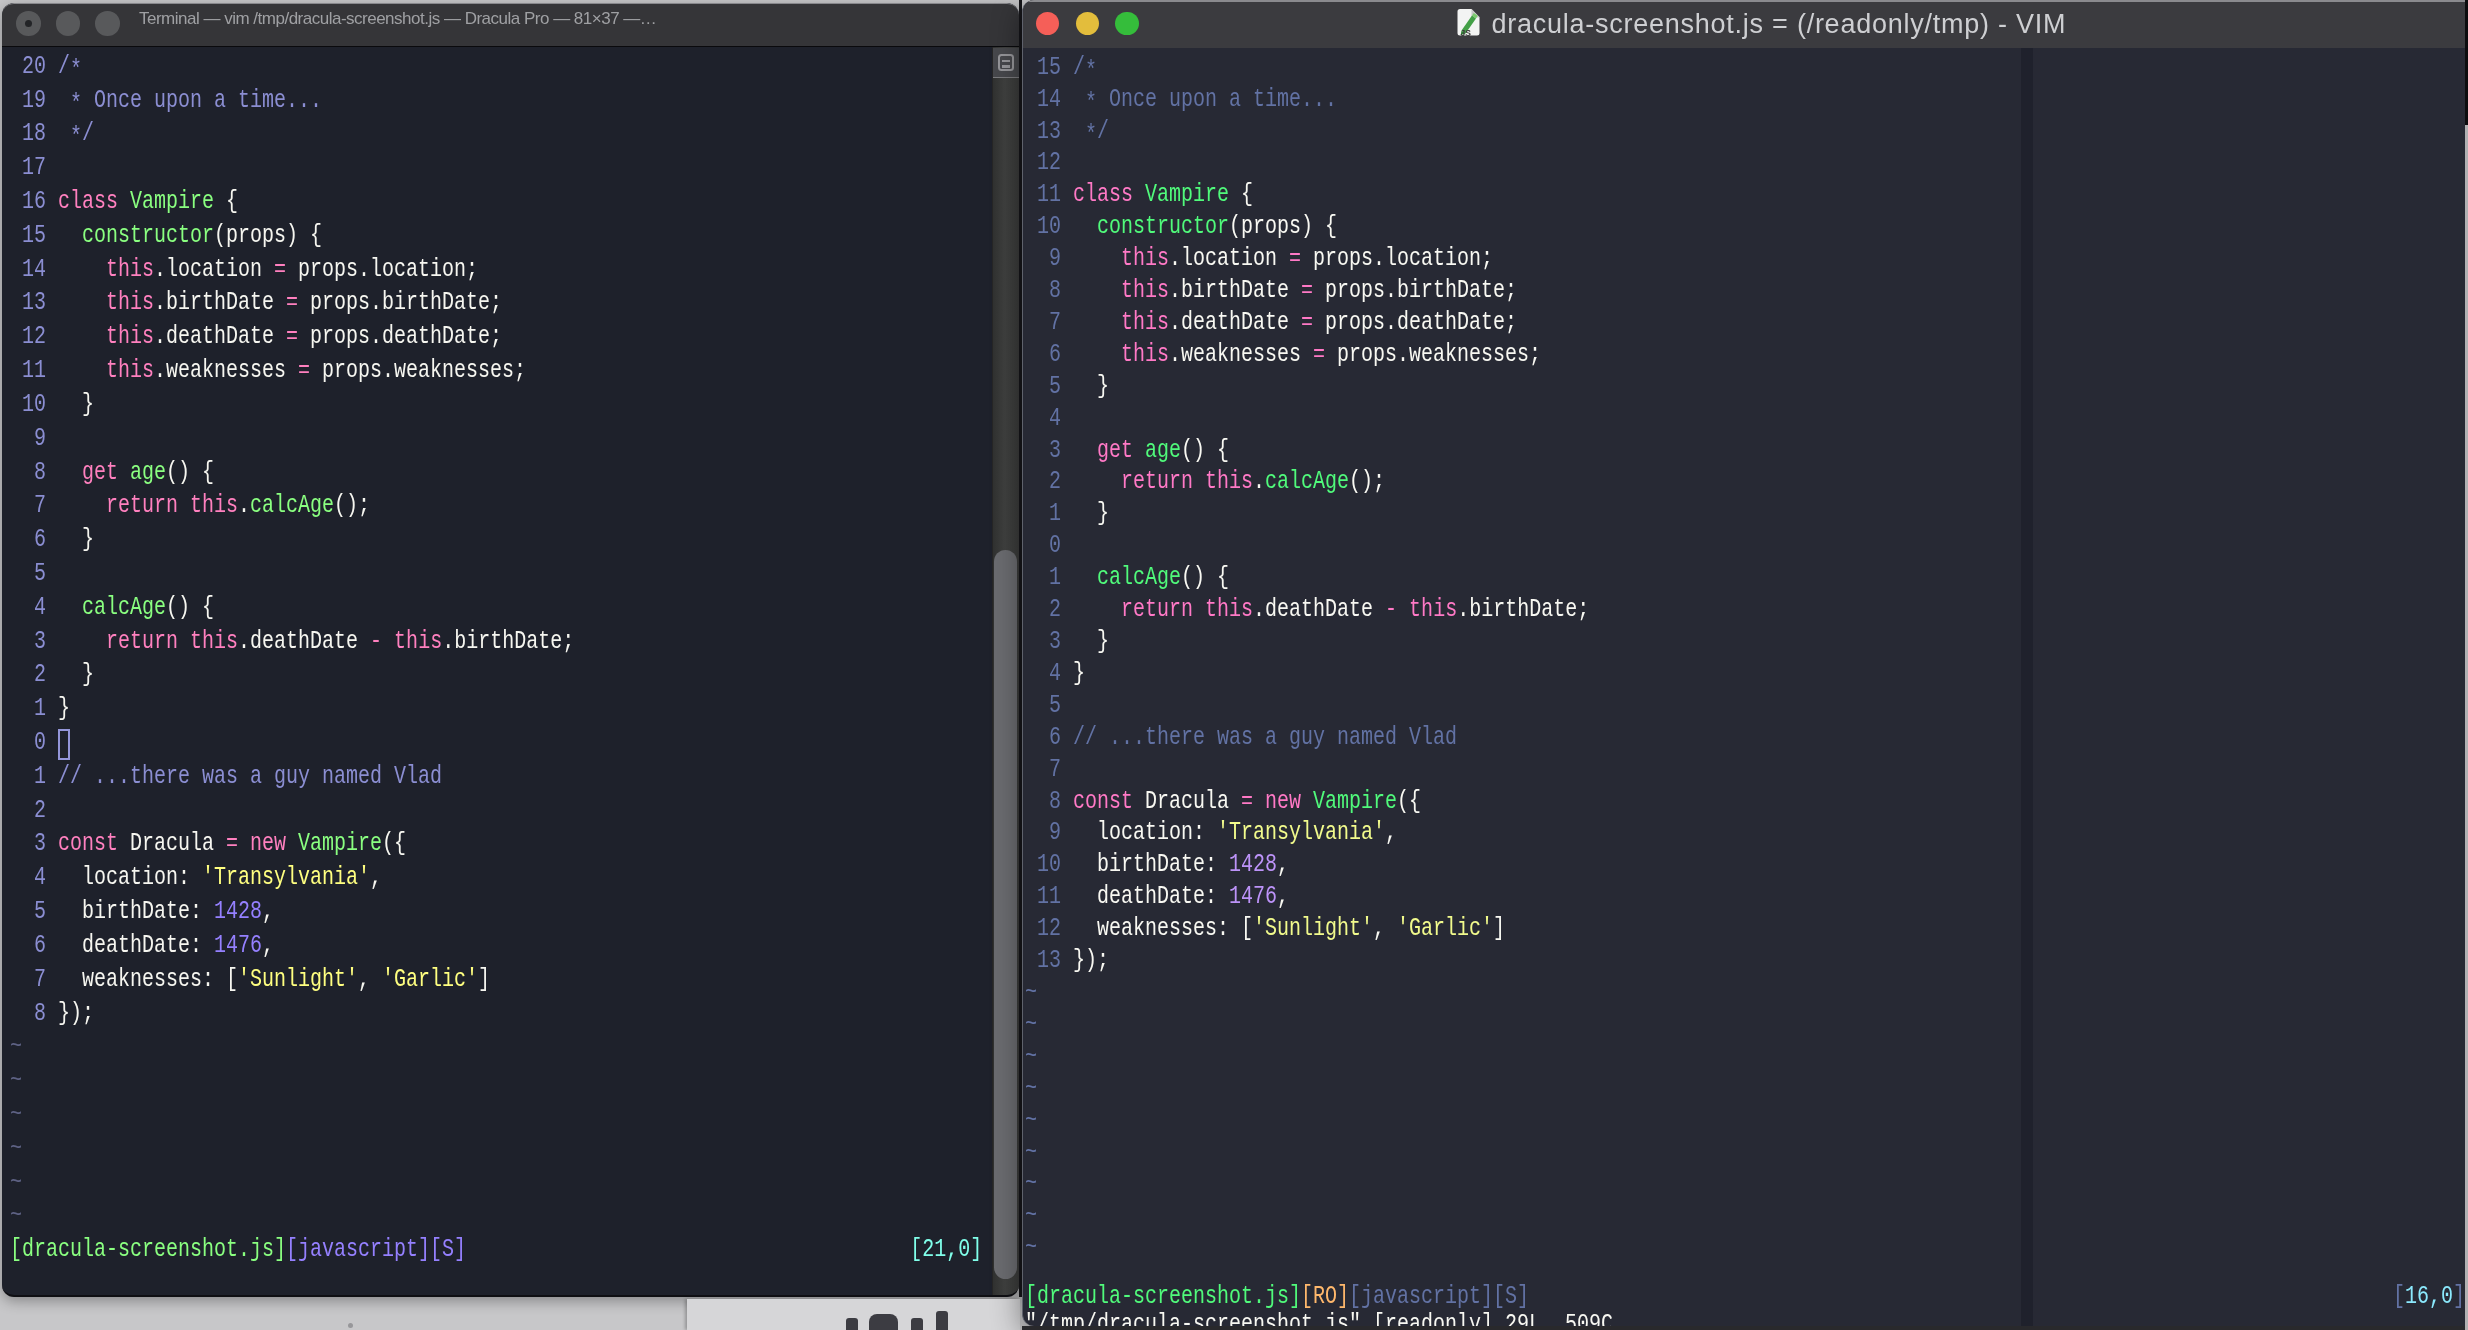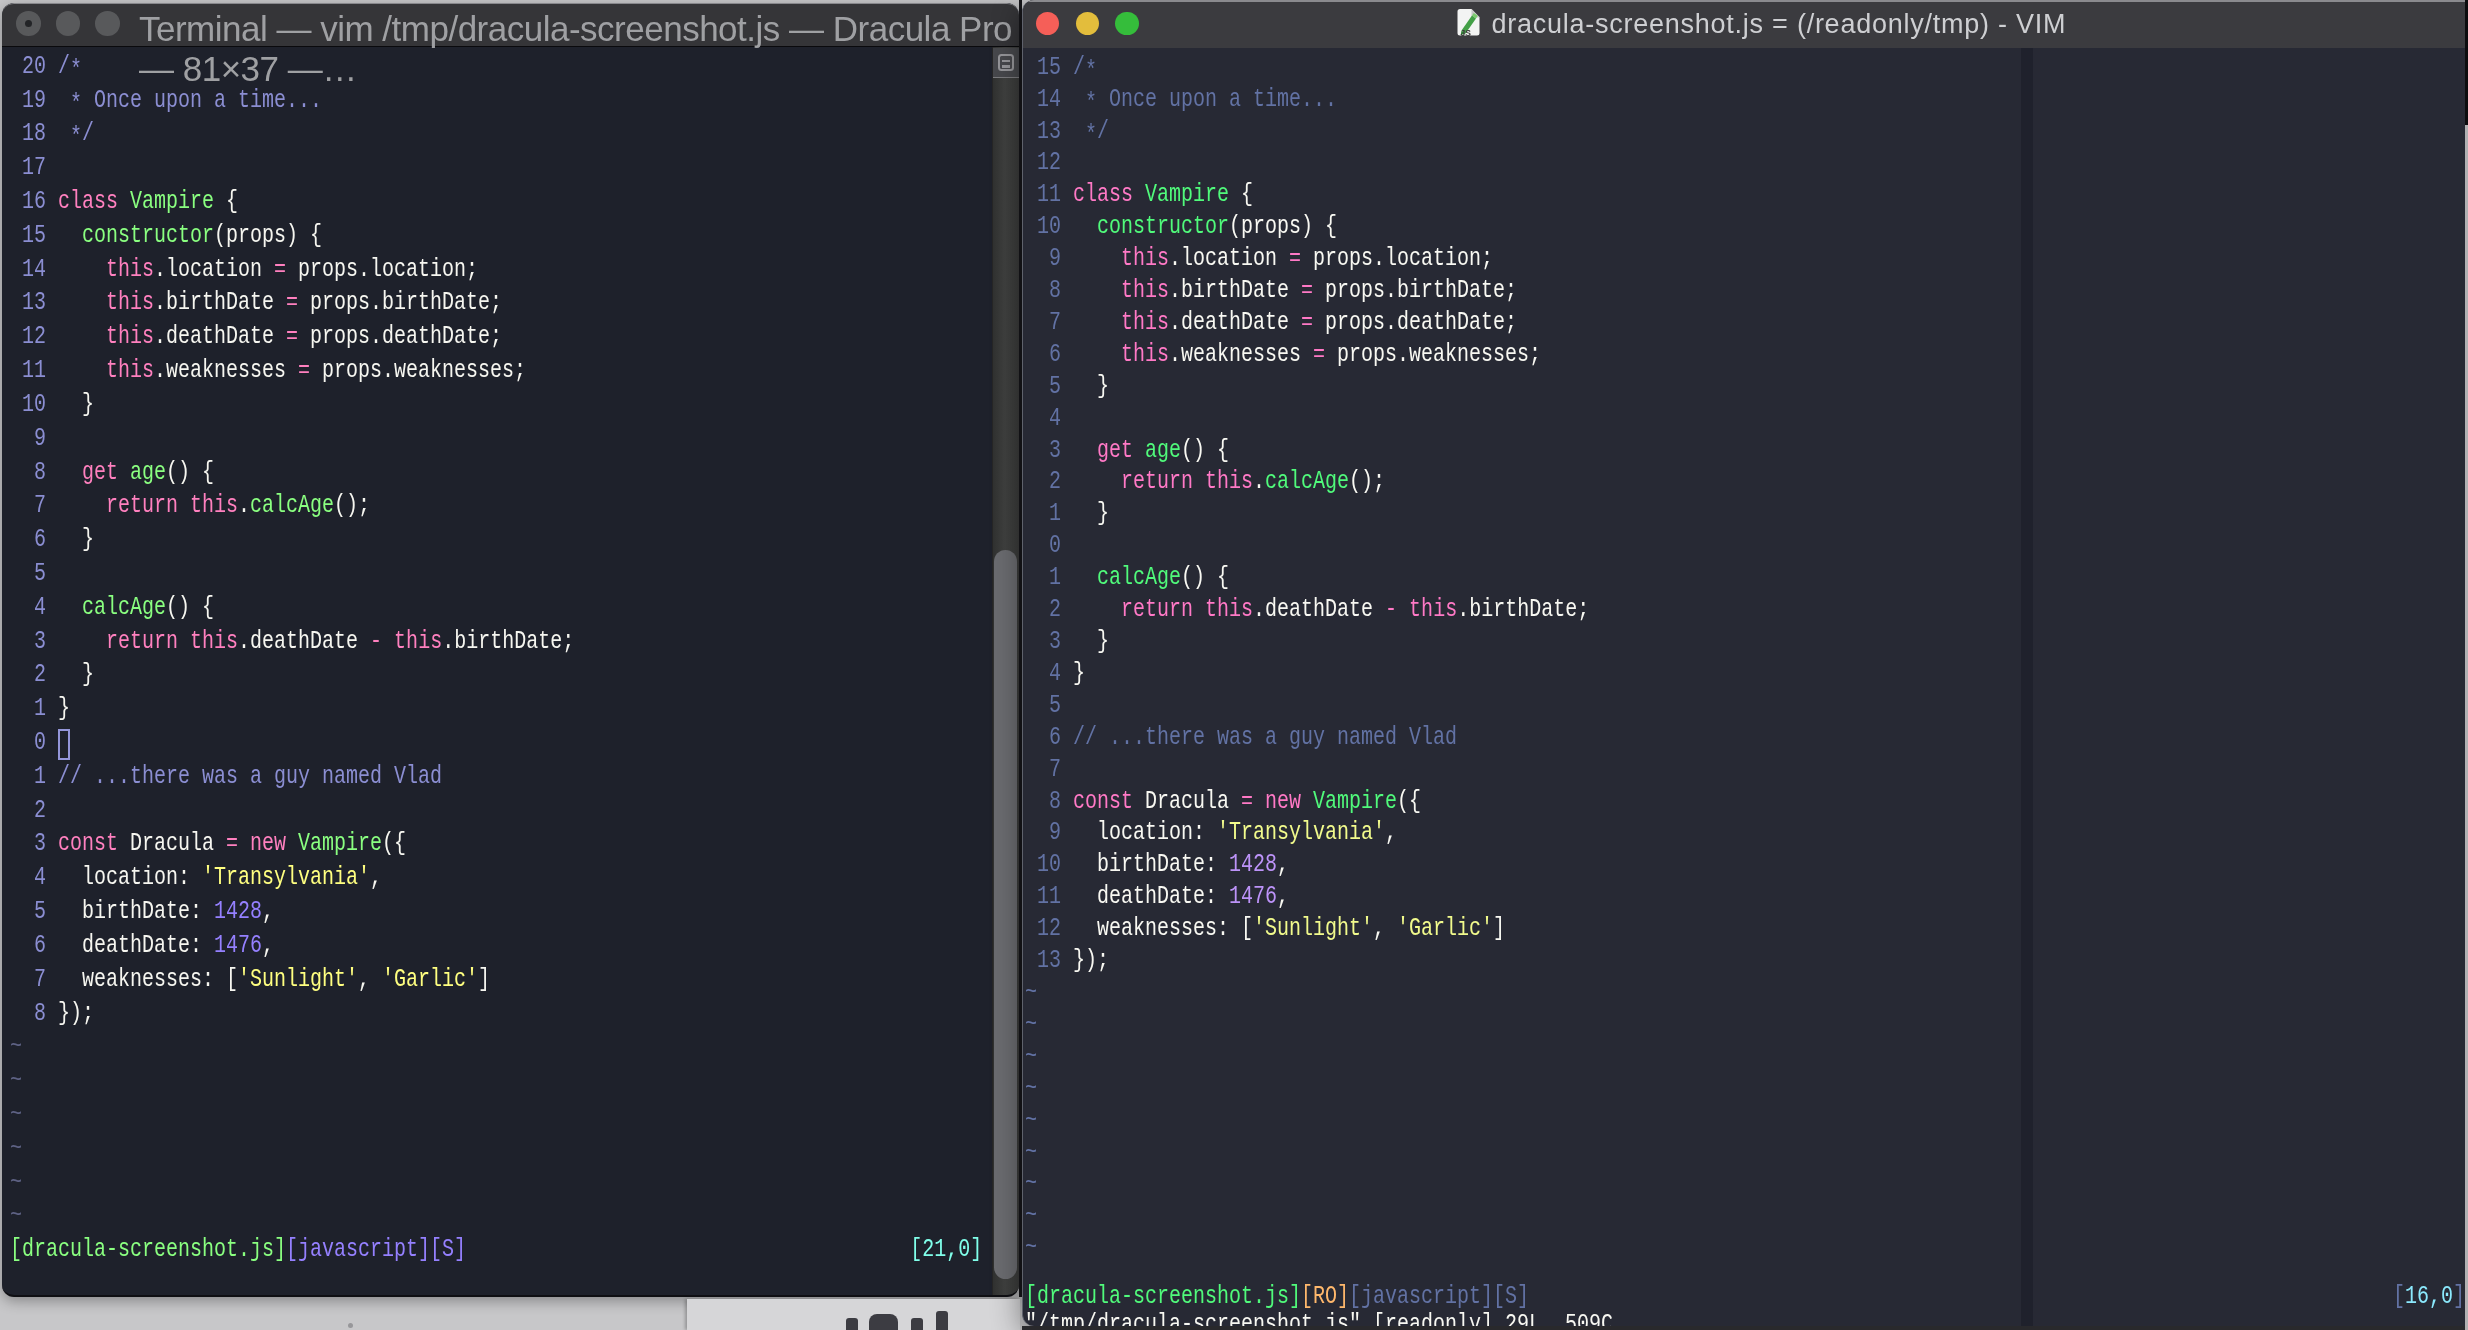--- a/index.html
+++ b/index.html
@@ -30,21 +30,21 @@
 <div class="lw" style="position:absolute;left:2px;top:3px;width:1017px;height:1294px;
      border-radius:12px;background:#1e212b;overflow:hidden;border-bottom:2px solid #0f0f13;
      box-shadow:0 4px 14px rgba(0,0,0,.32);">
 
   <div style="position:absolute;left:0;top:0;width:100%;height:44px;background:#353538;
        border-top:1.5px solid #88888c;border-bottom:1.5px solid #0a0a0d;border-radius:12px 12px 0 0;"></div>
   <div style="position:absolute;left:14px;top:8px;width:24.5px;height:24.5px;border-radius:50%;background:#58595b;"></div>
   <div style="position:absolute;left:22.5px;top:16.5px;width:7.5px;height:7.5px;border-radius:50%;background:#232427;"></div>
   <div style="position:absolute;left:53.5px;top:8px;width:24.5px;height:24.5px;border-radius:50%;background:#58595b;"></div>
   <div style="position:absolute;left:93px;top:8px;width:24.5px;height:24.5px;border-radius:50%;background:#58595b;"></div>
-  <div style="position:absolute;left:137px;top:6px;font-size:35px;color:#9fa0a3;letter-spacing:-0.5px;">Terminal — vim /tmp/dracula-screenshot.js — Dracula Pro — 81×37 —…</div>
+  <div style="position:absolute;left:137px;top:6px;font-size:17px;color:#9fa0a3;letter-spacing:-0.5px;">Terminal — vim /tmp/dracula-screenshot.js — Dracula Pro — 81×37 —…</div>
 
   <pre class="mono" style="position:absolute;left:7.7px;top:46.8px;line-height:33.82px;"><i class="n"> 20 </i><i class="c">/<b class="st">*</b></i>
 <i class="n"> 19 </i><i class="c"> <b class="st">*</b> Once upon a time...</i>
 <i class="n"> 18 </i><i class="c"> <b class="st">*</b>/</i>
 <i class="n"> 17</i>
 <i class="n"> 16 </i><i class="k">class</i><i class="w"> </i><i class="g">Vampire</i><i class="w"> {</i>
 <i class="n"> 15 </i><i class="w">  </i><i class="g">constructor</i><i class="w">(props) {</i>
 <i class="n"> 14 </i><i class="w">    </i><i class="k">this</i><i class="w">.location </i><i class="k">=</i><i class="w"> props.location;</i>
 <i class="n"> 13 </i><i class="w">    </i><i class="k">this</i><i class="w">.birthDate </i><i class="k">=</i><i class="w"> props.birthDate;</i>
 <i class="n"> 12 </i><i class="w">    </i><i class="k">this</i><i class="w">.deathDate </i><i class="k">=</i><i class="w"> props.deathDate;</i>

